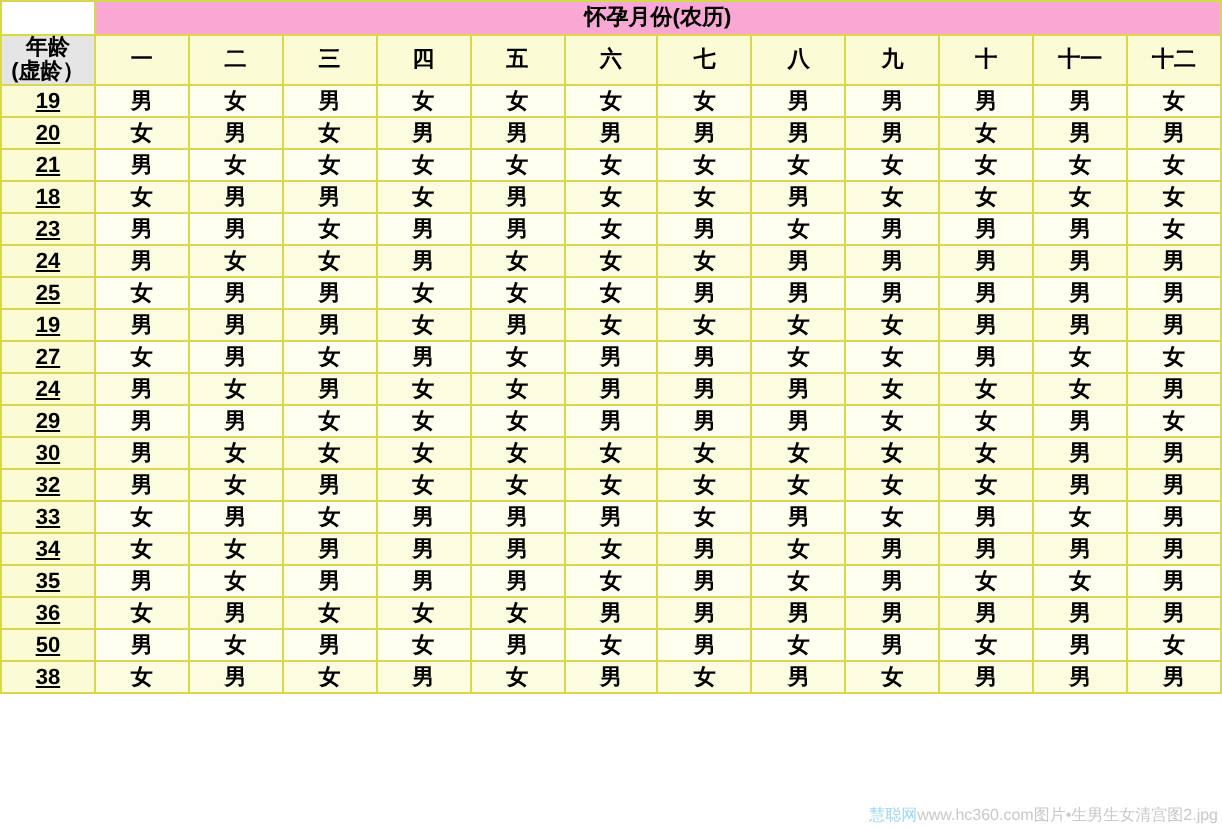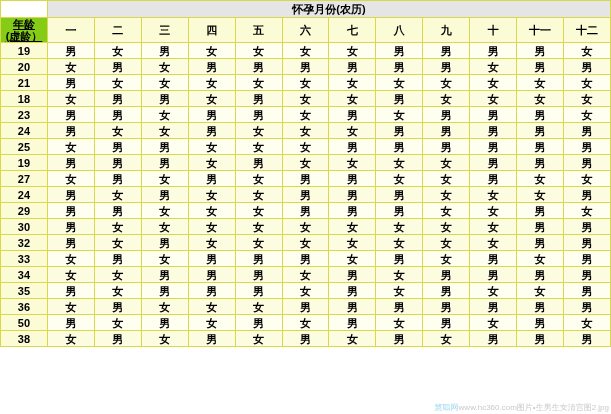--- a/index.html
+++ b/index.html
@@ -32,53 +32,53 @@
     font-size: 11px;
     line-height: 12px;
     padding: 0;
     color: #000000;
     font-weight: bold;
     font-family: "Liberation Sans", sans-serif;
   }
   
   th.corner {
     width: 48px;
-    background: #84cc16;
+    background: #e5e5e5;
     font-size: 11px;
     line-height: 12px;
     padding: 1px 0;
-    text-decoration: underline;
   }
   th.corner .l1 { display:block; }
   th.corner .l2 { display:block;text-align:center; }
   th.month {
     background: #fbfbd6;
     height: 18px;
     font-size: 13px;
     font-weight: bold;
   }
   th.title {
-    background: #e5e5e5;
+    background: #f9a8d4;
     border: none;
     font-size: 13px;
     font-weight: bold;
     height: 16px;
     text-align: center;
     padding: 0 0 1px 0;
   }
   th.blankcorner {
     background: #ffffff;
     border: none;
   }
   td.age {
     background: #fbfbd6;
     width: 48px;
     height: 15px;
     font-size: 11px;
     font-weight: bold;
+    text-decoration: underline;
   }
   td.cell {
     height: 15px;
     background: #fffff0;
     font-size: 11px;
     font-weight: normal;
   }
   tr.alt td.cell {
     background: #fcfce0;
   }

